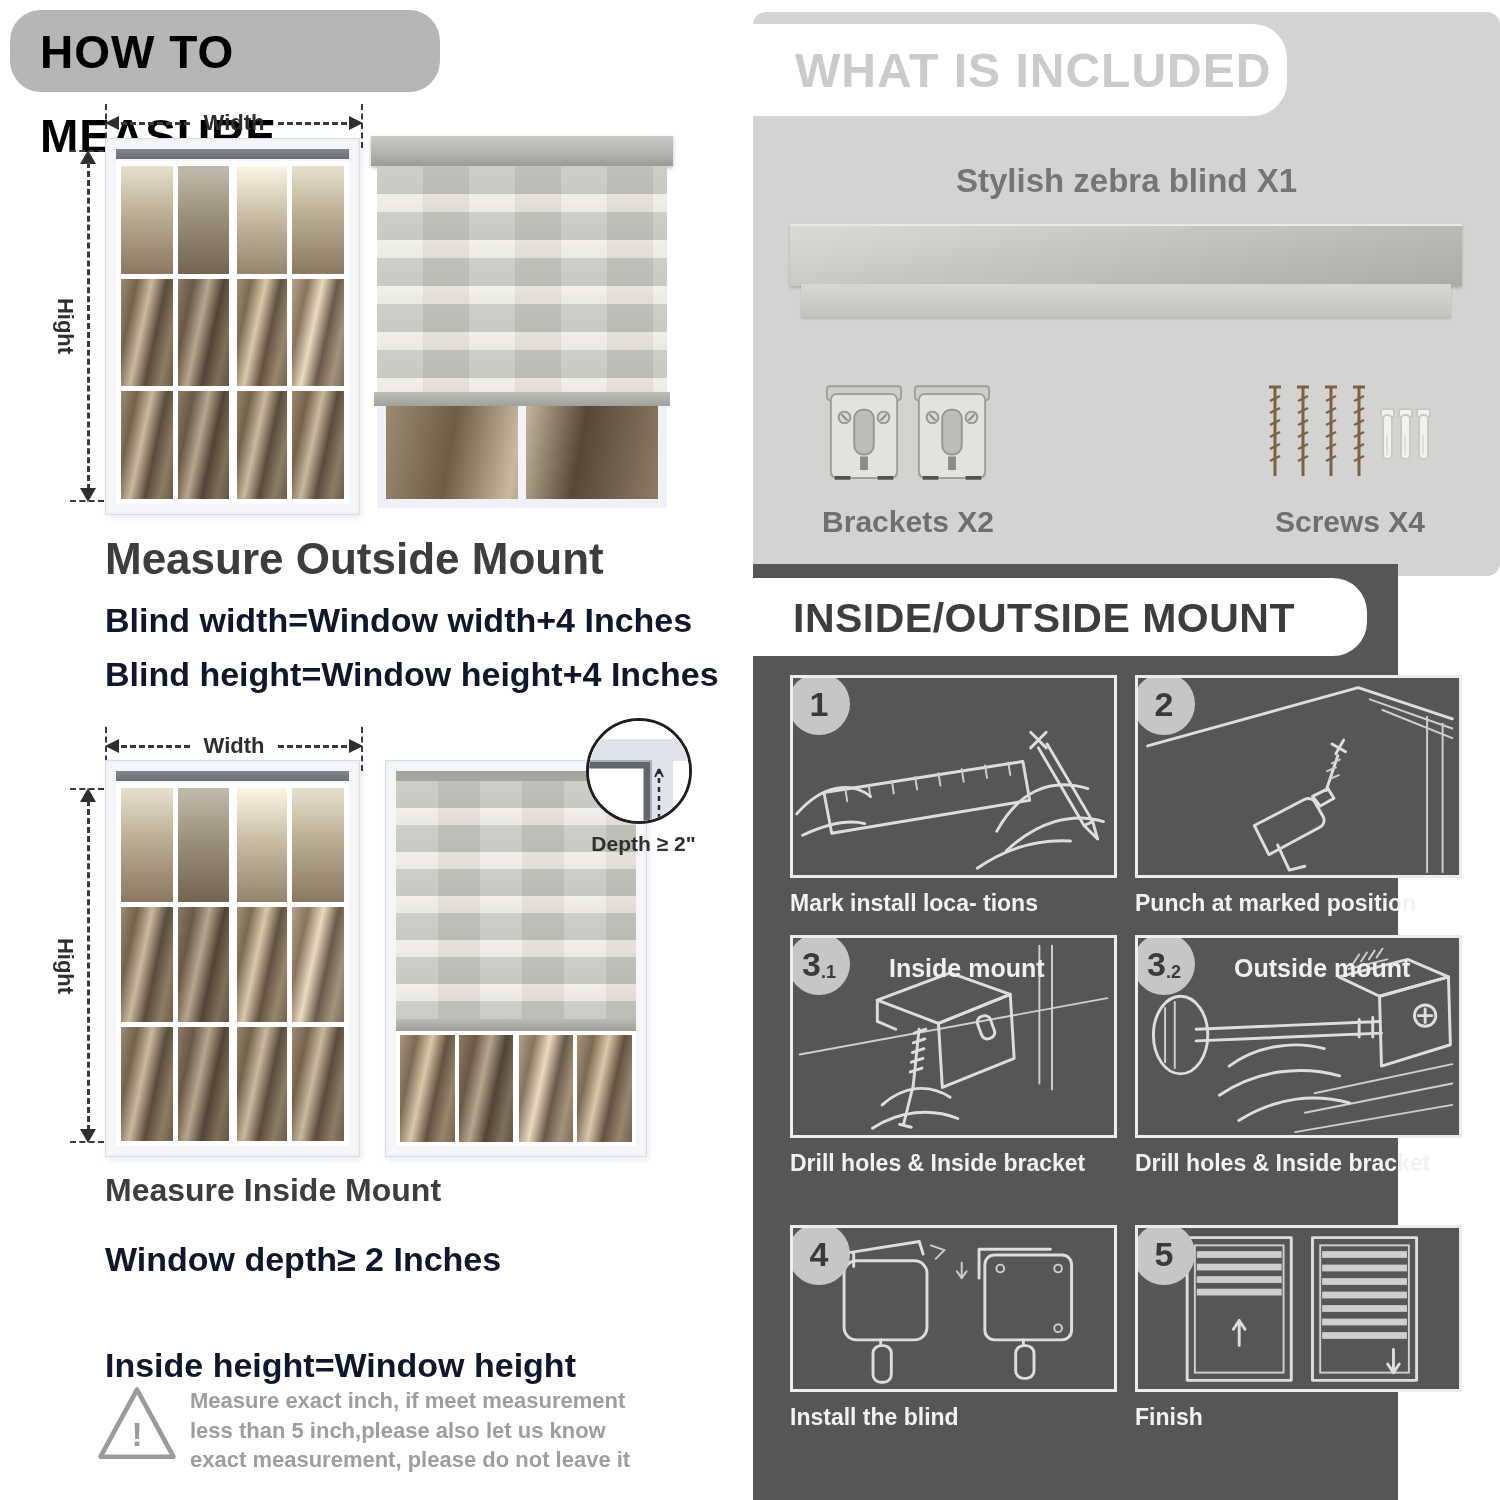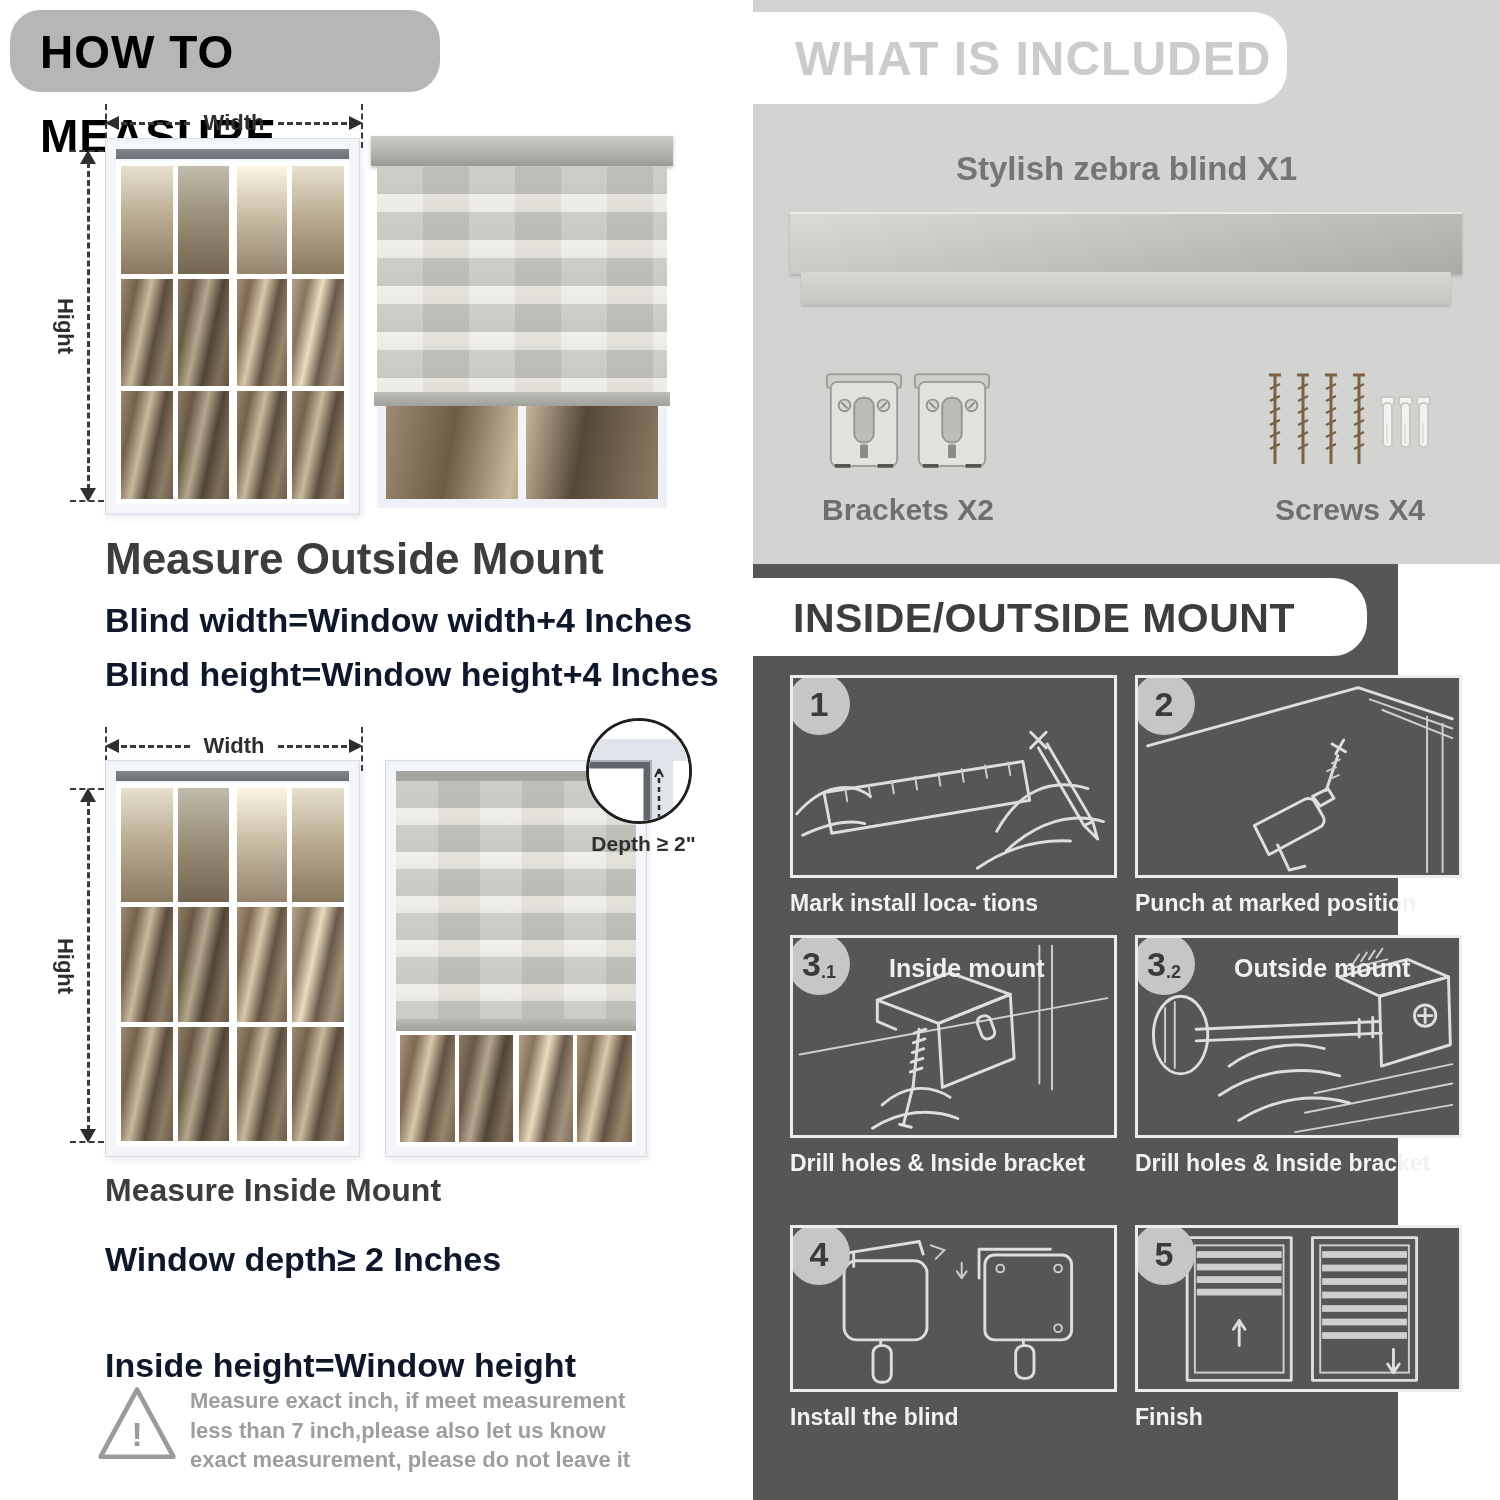--- a/index.html
+++ b/index.html
@@ -69,21 +69,21 @@
     grid-template-columns:1fr 1fr 1fr 1fr; gap:4px; }
   .wb-glass::after { content:""; position:absolute; top:0; bottom:0; left:calc(50% - 3px); width:6px; background:#fff; }
 
   .depth-circle { position:absolute; width:100px; height:100px; border-radius:50%;
     border:3px solid #1f1f1f; background:#fff; overflow:hidden; z-index:6; }
   .depth-label { position:absolute; font-size:21px; font-weight:bold; color:#2f2f2f; text-align:center; }
 
   .warning-text { position:absolute; font-size:22px; font-weight:bold; color:#9e9e9e; line-height:1.35; }
 
   
-  .included-panel { position:absolute; left:753px; top:0; width:747px; height:564px; background:#d3d3d2; }
+  .included-panel { position:absolute; left:753px; top:12px; width:747px; height:564px; background:#d3d3d2;border-radius:13px; }
   .included-header { position:absolute; left:0; top:12px; width:534px; height:92px; background:#fff;
     border-radius:0 34px 34px 0; color:#cbcbcb; font-weight:bold; font-size:48px;
     line-height:94px; padding-left:42px; letter-spacing:1px; box-sizing:border-box; }
   .product-label { position:absolute; left:0; top:150px; width:747px; text-align:center;
     font-size:33px; font-weight:bold; color:#757575; }
   .headrail-bar { position:absolute; left:37px; top:212px; width:672px; height:60px;
     background:linear-gradient(170deg,#d9dbd5 0%,#c3c5bf 45%,#a9aba5 100%);
     border-top:2px solid #e8eae4; box-shadow:0 2px 3px rgba(0,0,0,0.18); }
   .headrail-under { position:absolute; left:48px; top:272px; width:650px; height:33px;
     background:linear-gradient(180deg,#d6d8d2,#c2c4be); box-shadow:0 2px 2px rgba(0,0,0,0.12); }
@@ -227,21 +227,21 @@
   <div class="depth-label" style="left:576px; top:832px; width:135px;">Depth ≥ 2"</div>
 
   <div class="sec-heading" style="left:105px; top:1172px; font-size:32px;">Measure Inside Mount</div>
   <div class="sec-line" style="left:105px; top:1240px;">Window depth≥ 2 Inches</div>
   <div class="sec-line" style="left:105px; top:1346px;">Inside height=Window height</div>
 
   <svg style="position:absolute; left:95px; top:1382px;" width="84" height="86" viewBox="0 0 90 92">
     <path d="M45,8 L84,80 L6,80 Z" stroke="#9b9b9b" stroke-width="5" fill="none" stroke-linejoin="round"></path>
     <text x="45" y="68" font-size="36" font-weight="bold" fill="#9b9b9b" text-anchor="middle" font-family="Liberation Sans, sans-serif">!</text>
   </svg>
-  <div class="warning-text" style="left:190px; top:1386px; width:465px;">Measure exact inch, if meet measurement less than 7 inch,please also let us know exact measurement, please do not leave it</div>
+  <div class="warning-text" style="left:190px; top:1386px; width:465px;">Measure exact inch, if meet measurement less than 5 inch,please also let us know exact measurement, please do not leave it</div>
 
   <div class="included-panel">
     <div class="included-header">WHAT IS INCLUDED</div>
     <div class="product-label">Stylish zebra blind X1</div>
     <div class="headrail-bar"></div>
     <div class="headrail-under"></div>
 
     <div class="item" style="left:45px; width:220px;">
       <div class="icons">
         <svg width="78" height="106" viewBox="0 0 80 108">

